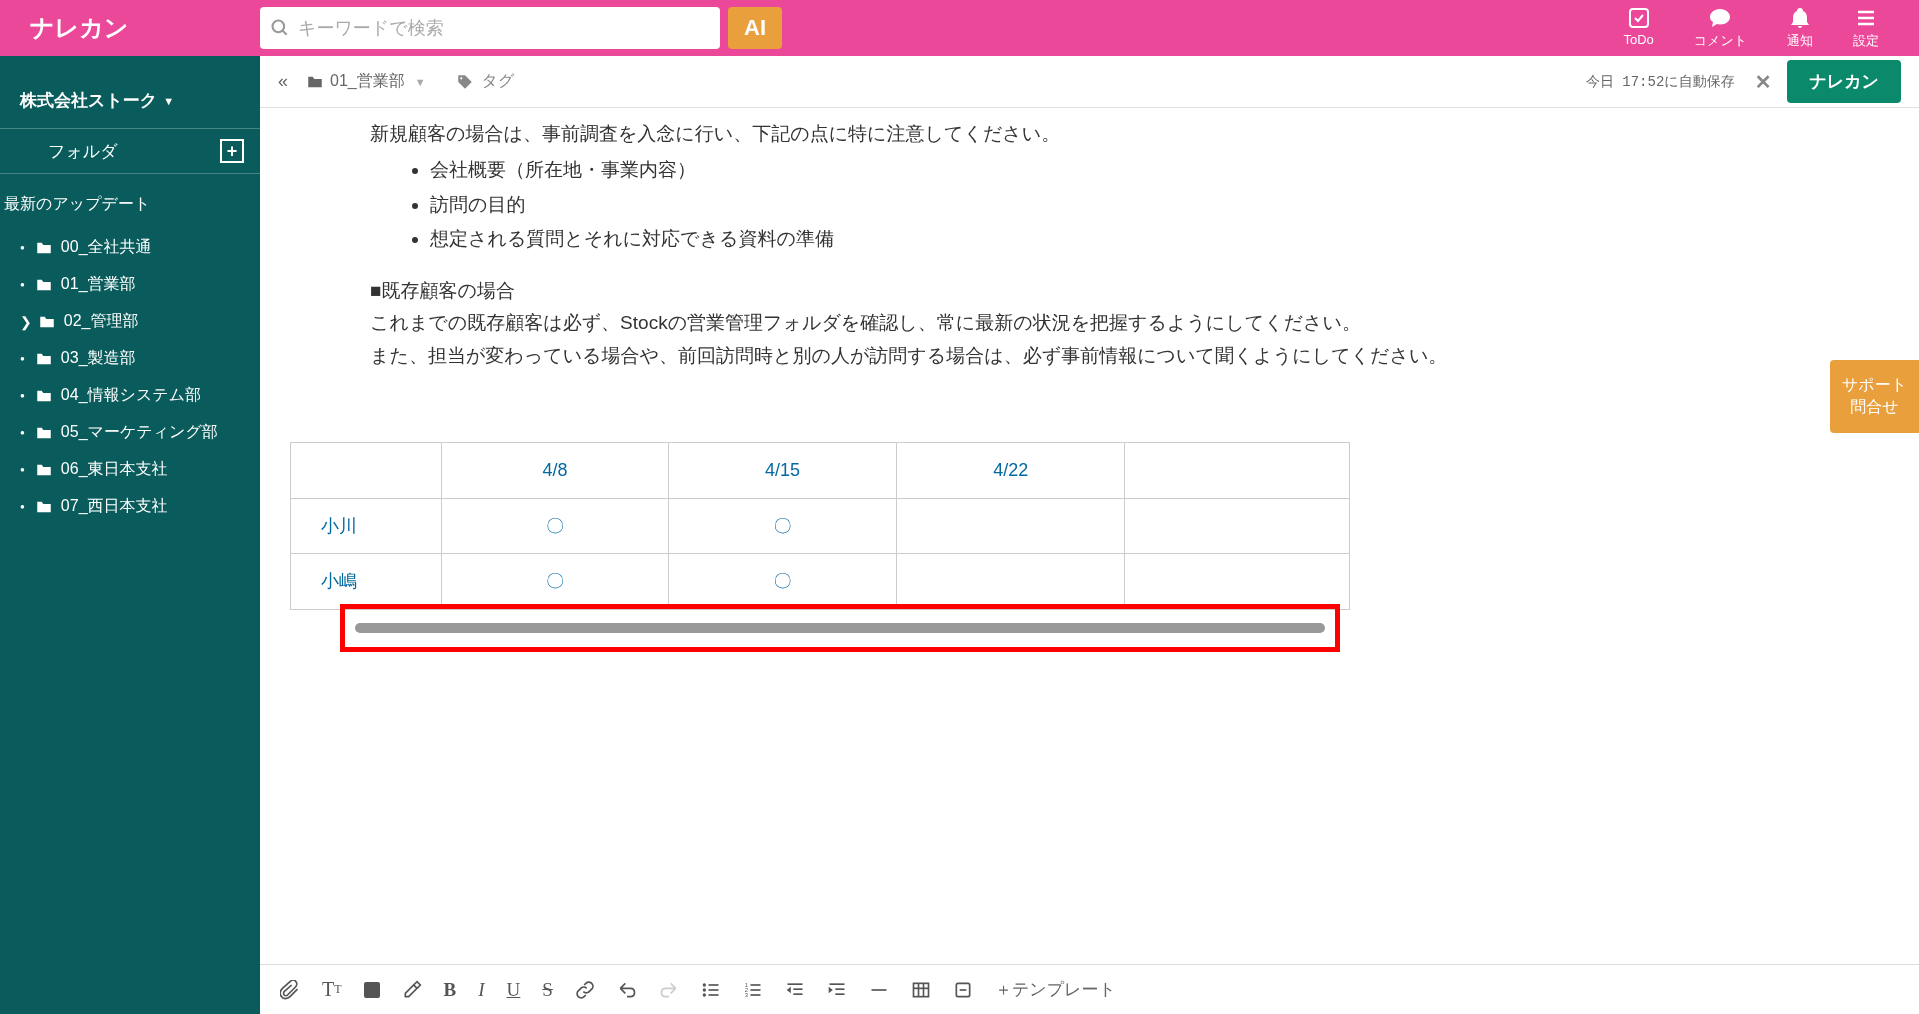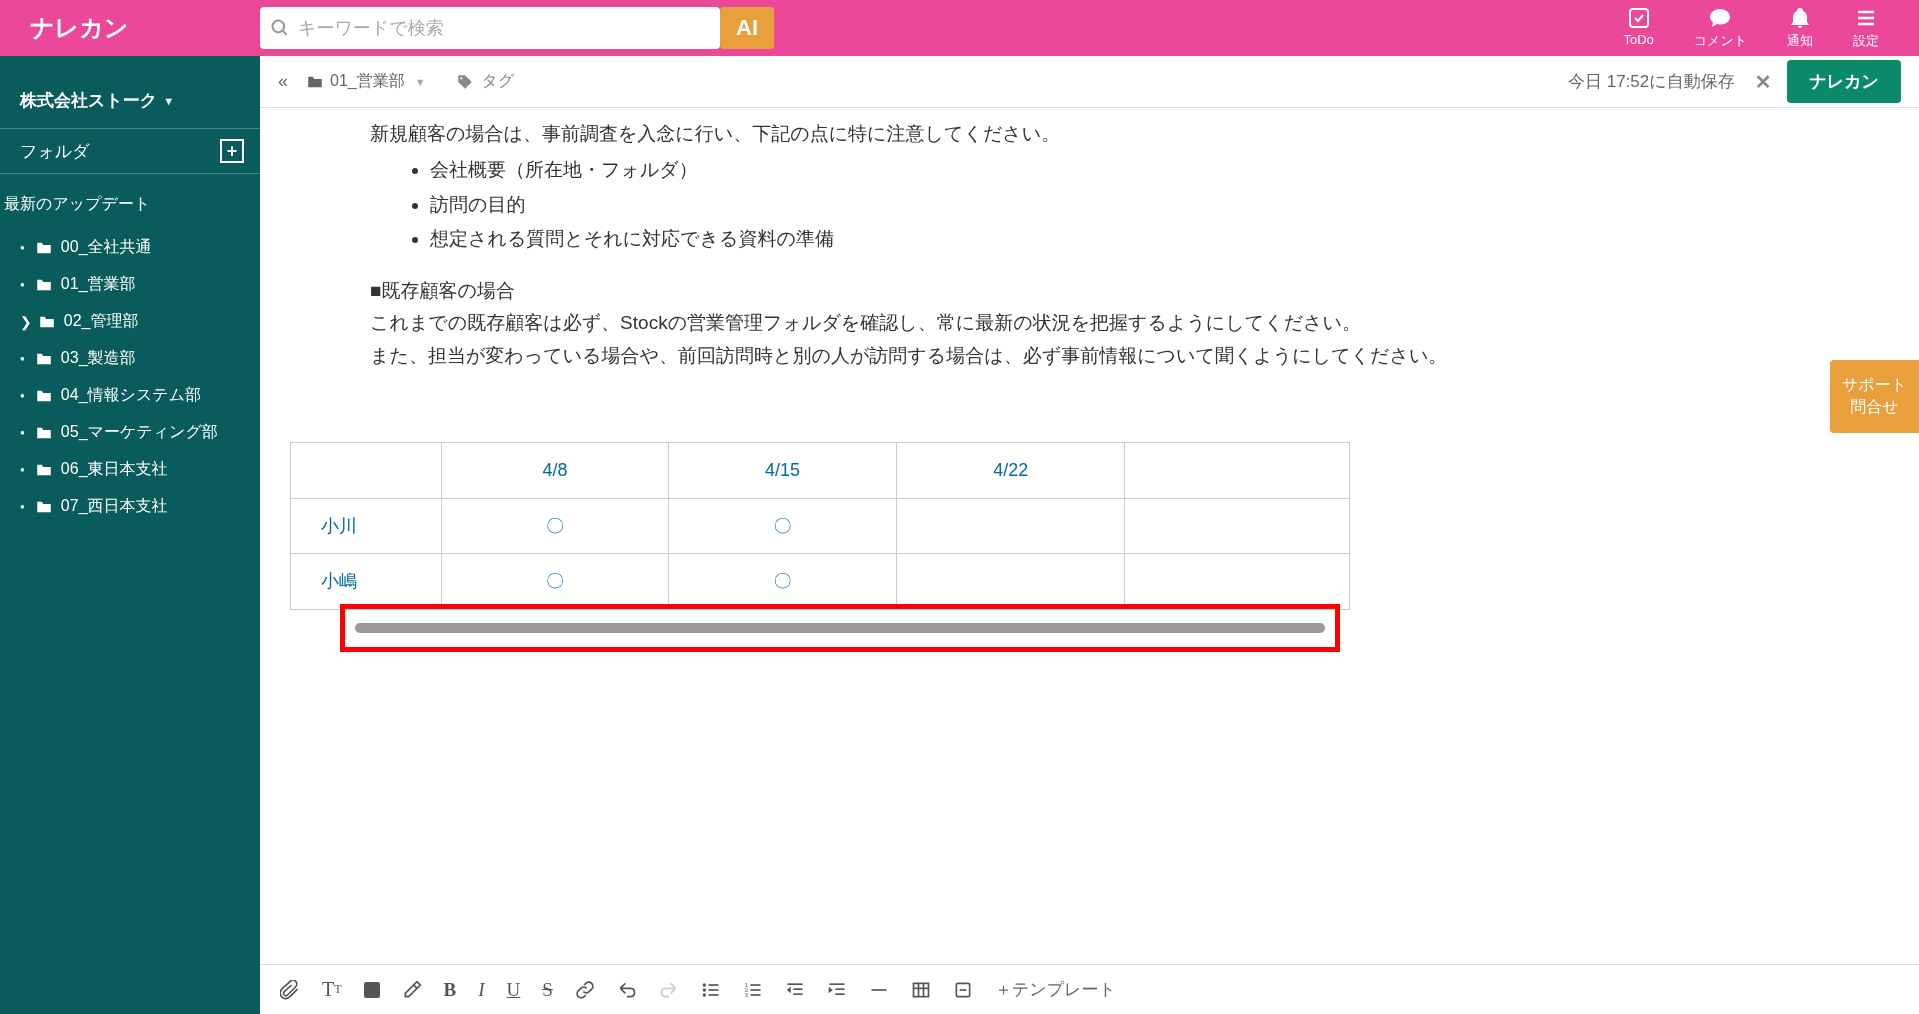--- a/index.html
+++ b/index.html
@@ -49,20 +49,21 @@
       background: #e89f3c;
       color: white;
       font-size: 22px;
       font-weight: bold;
       width: 54px;
       height: 42px;
       display: flex;
       align-items: center;
       justify-content: center;
       border-radius: 4px;
+      margin-left: 8px;
       cursor: pointer;
     }
     .header-spacer { flex: 1; }
     .header-actions { display: flex; gap: 40px; padding-right: 20px; }
     .header-action {
       display: flex;
       flex-direction: column;
       align-items: center;
       color: white;
       cursor: pointer;
@@ -93,21 +94,21 @@
     }
     .org-name .chev { margin-left: 6px; font-size: 11px; }
     .folder-header {
       display: flex;
       align-items: center;
       justify-content: space-between;
       padding: 10px 16px 10px 20px;
       border-top: 1px solid rgba(255,255,255,0.25);
       border-bottom: 1px solid rgba(255,255,255,0.25);
     }
-    .folder-header-label { font-size: 17px; }
+    .folder-header-label { font-size: 17px; margin-left: 28px; }
     .add-folder {
       width: 24px; height: 24px;
       border: 2px solid white;
       display: flex;
       align-items: center;
       justify-content: center;
       font-size: 18px;
       cursor: pointer;
       font-weight: bold;
     }
@@ -144,21 +145,21 @@
       cursor: pointer;
     }
     .breadcrumb-folder .folder-ico { margin-right: 6px; }
     .breadcrumb-folder .chev { margin-left: 10px; font-size: 11px; color: #aaa; }
     .tag-area {
       display: flex; align-items: center;
       margin-left: 30px; color: #888; font-size: 16px;
     }
     .tag-icon { margin-right: 8px; }
     .breadcrumb-spacer { flex: 1; }
-    .autosave { color: #666; font-size: 17px; margin-right: 20px; }
+    .autosave { color: #666; font-size: 14px; margin-right: 20px; font-family: Liberation Mono, monospace; }
     .close-x { color: #888; font-size: 20px; cursor: pointer; margin-right: 16px; font-weight: bold; }
     .publish-btn {
       background: #0a8a6a;
       color: white;
       padding: 10px 22px;
       border-radius: 4px;
       font-size: 17px;
       font-weight: bold;
       cursor: pointer;
     }
@@ -420,21 +421,21 @@
         <div class="breadcrumb-spacer"></div>
         <span class="autosave">今日 17:52に自動保存</span>
         <span class="close-x">✕</span>
         <div class="publish-btn">ナレカン</div>
       </div>
 
       <div class="content-area">
         <div class="doc-text">
           <p>新規顧客の場合は、事前調査を入念に行い、下記の点に特に注意してください。</p>
           <ul>
-            <li>会社概要（所在地・フォルダ）</li>
+            <li>会社概要（所在地・事業内容）</li>
             <li>訪問の目的</li>
             <li>想定される質問とそれに対応できる資料の準備</li>
           </ul>
           <p class="section-heading">■既存顧客の場合</p>
           <p>これまでの既存顧客は必ず、Stockの営業管理フォルダを確認し、常に最新の状況を把握するようにしてください。</p>
           <p>また、担当が変わっている場合や、前回訪問時と別の人が訪問する場合は、必ず事前情報について聞くようにしてください。</p>
 
           <table class="data-table">
             <thead>
               <tr>

